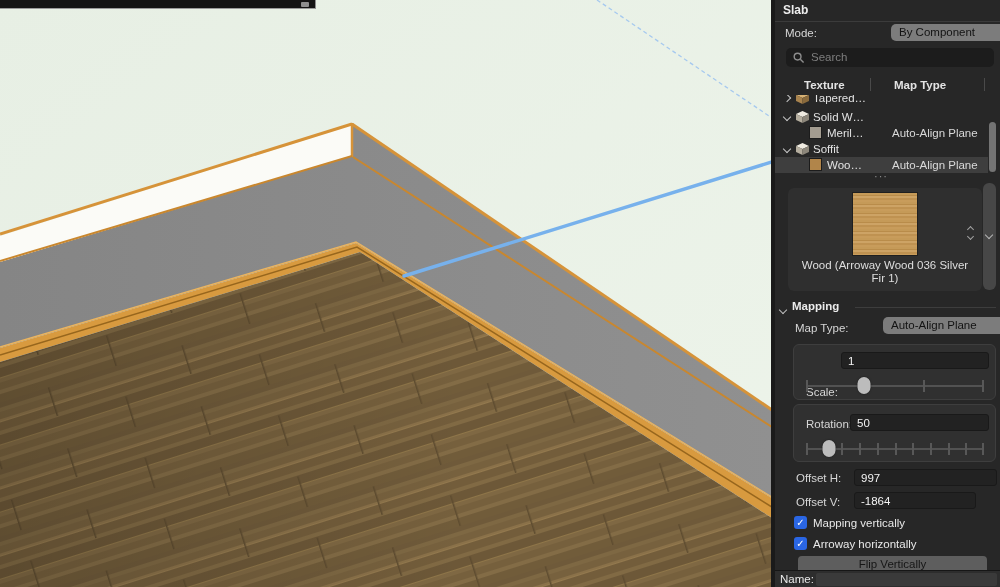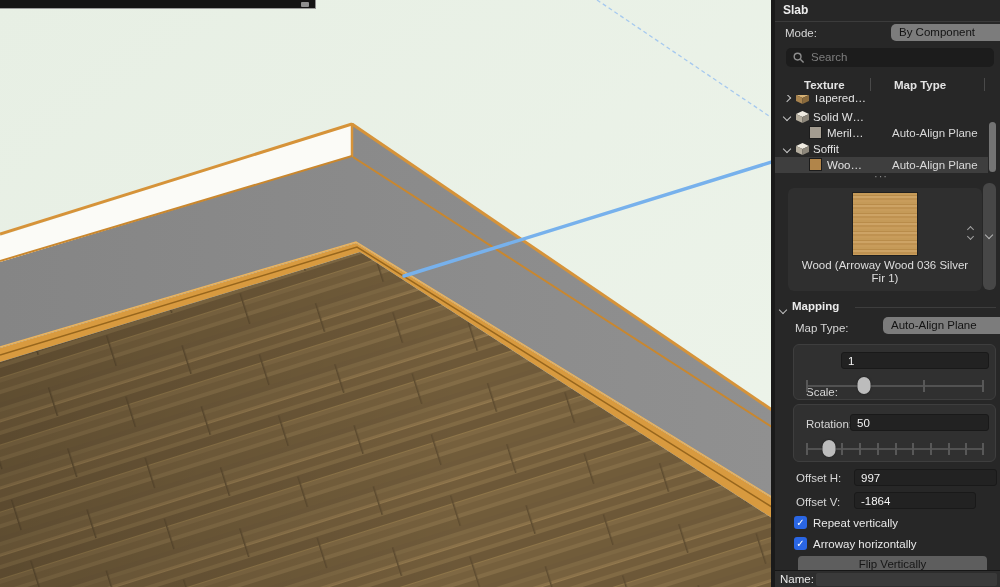--- a/index.html
+++ b/index.html
@@ -290,21 +290,21 @@
         <div class="sl-thumb" style="left:14%;"></div>
       </div>
     </div>
 
     <div class="abs lbl" style="left:21px;top:472px;">Offset H:</div>
     <input class="abs field" style="left: 79px; top: 469px; width: 143px;" readonly="" value="997">
     <div class="abs lbl" style="left:21px;top:496px;">Offset V:</div>
     <input class="abs field" style="left: 79px; top: 492px; width: 122px;" readonly="" value="-1864">
 
     <span class="cb" style="left:19px;top:516px;"></span>
-    <div class="abs cb-lbl" style="left:38px;top:517px;">Repeat vertically</div>
+    <div class="abs cb-lbl" style="left:38px;top:517px;">Mapping vertically</div>
     <span class="cb" style="left:19px;top:537px;"></span>
     <div class="abs cb-lbl" style="left:38px;top:538px;">Arroway horizontally</div>
 
     <div class="abs flip-btn">Flip Vertically</div>
 
     <div class="abs name-bar">
       <span class="lbl">Name:</span>
       <input class="name-field" readonly="" value="" style="">
     </div>
 

